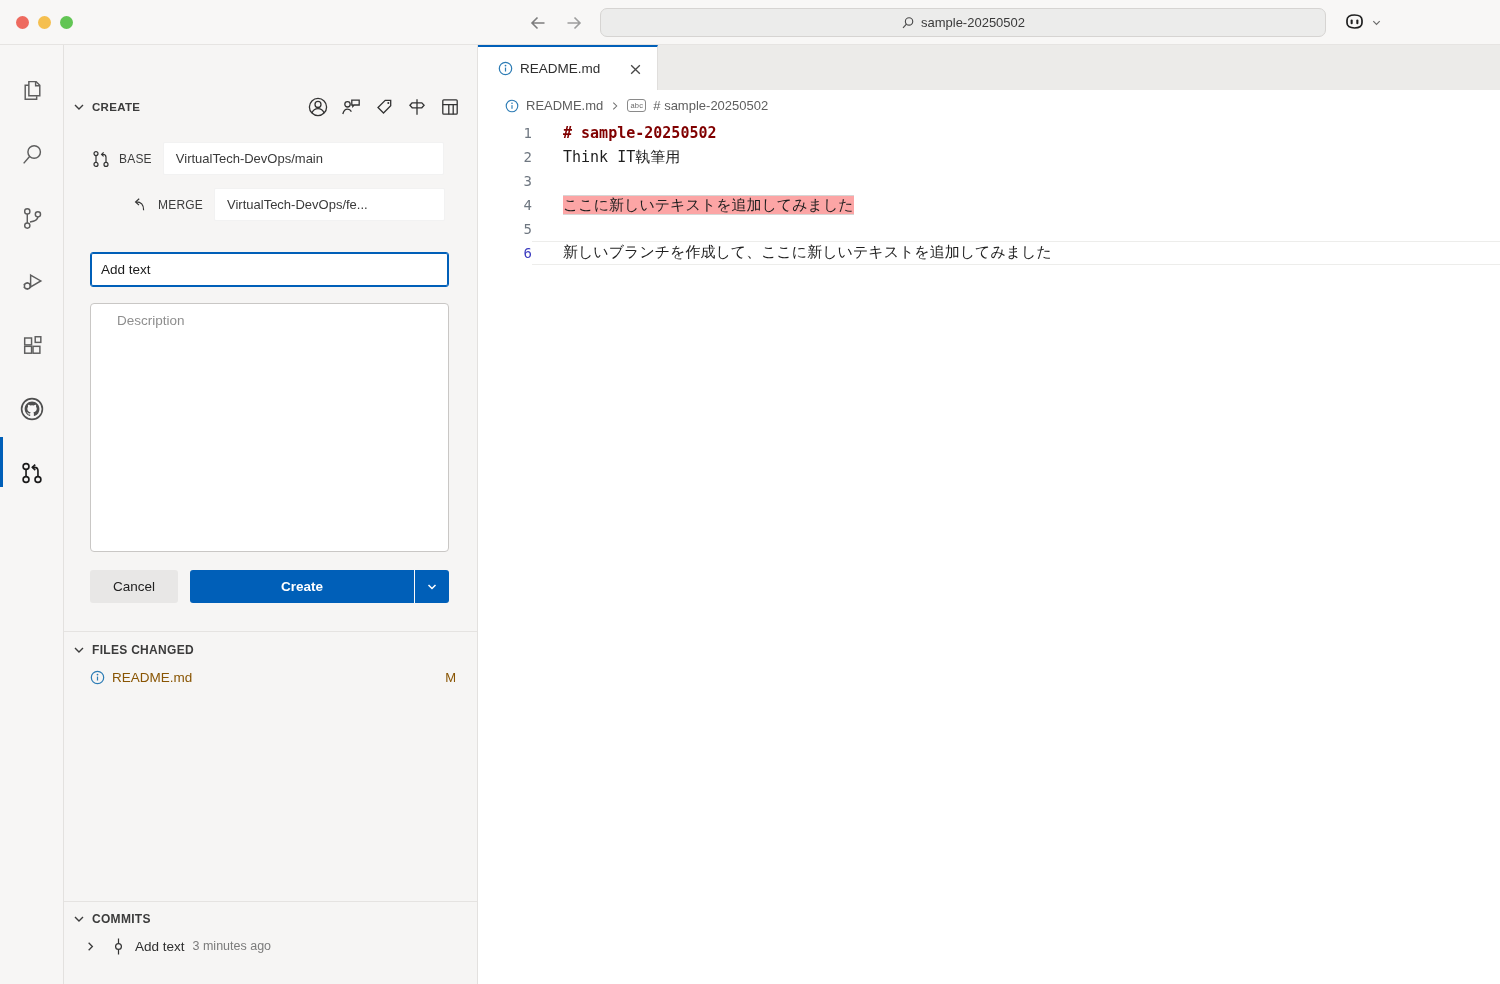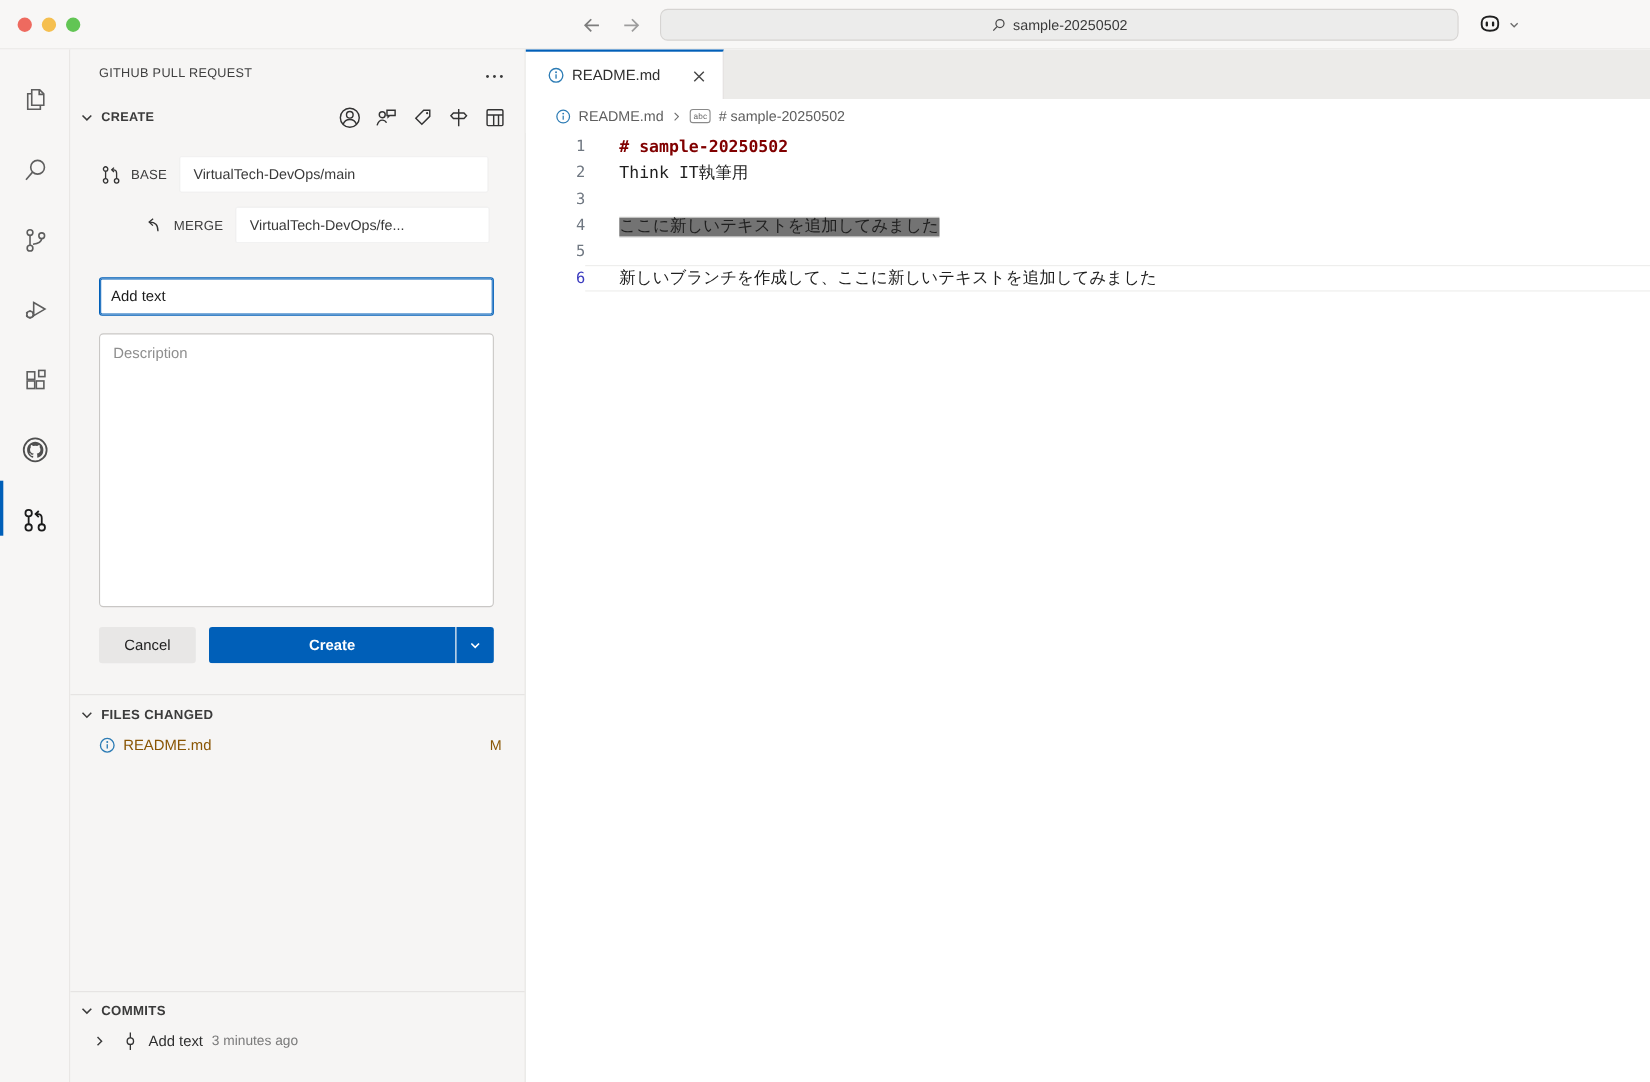--- a/index.html
+++ b/index.html
@@ -53,21 +53,21 @@
               height:33px; line-height:31px; padding:0 12px; font-size:13px; color:#3a3a3a;
               white-space:nowrap; overflow:hidden; }
   .fb-base { width:281px; margin-left:11px; }
   .fb-merge { width:231px; margin-left:11px; }
 
   .title-input { position:absolute; left:26px; top:207px; width:359px; height:35px;
                  background:#fff; border:1px solid #005fb8; box-shadow:inset 0 0 0 1px #005fb8;
                  border-radius:3px; padding:0 10px; font-size:13.5px; color:#1b1b1b;
                  font-family:"Liberation Sans", sans-serif; outline:none; }
   .desc-area { position:absolute; left:26px; top:258px; width:359px; height:249px;
-               background:#fff; border:1px solid #c9c7c5; border-radius:4px; padding:9px 12px;
+               background:#fff; border:1px solid #c9c7c5; border-radius:4px; padding:9px 26px;
                font-size:13.5px; font-family:"Liberation Sans", sans-serif; color:#1b1b1b;
                resize:none; outline:none; }
   .desc-area::placeholder { color:#8e8e8e; }
 
   .btn-row { position:absolute; left:26px; top:525px; height:33px; width:359px;padding-left:39px; }
   .btn-cancel { position:absolute; left:0; top:0; width:88px; height:33px; background:#e8e7e6;
                 border:none; border-radius:3px; font-size:13.5px; color:#212121;
                 font-family:"Liberation Sans", sans-serif; }
   .btn-create-wrap { position:absolute; left:100px; top:0; width:259px; height:33px;
                      display:flex; border-radius:3px; overflow:hidden; }
@@ -112,21 +112,21 @@
   .abc-badge { display:inline-flex; align-items:center; justify-content:center;
                width:19px; height:13px; border:1px solid #8a8a8a; border-radius:3px;
                font-size:7.5px; color:#6a6a6a; letter-spacing:.2px; }
 
   .code { position:absolute; left:0; top:76px; width:100%;
           font-family:"DejaVu Sans Mono", monospace; font-size:15px; }
   .code-line { display:flex; height:24px; line-height:24px; align-items:stretch; }
   .ln { width:54px; text-align:right; color:#6f7781; font-size:14px; line-height:24px; flex:none; }
   .lwrap { flex:1; padding-left:31px; white-space:pre; color:#1f1f1f; }
   .code-line.heading .lwrap { color:#800000; font-weight:bold; }
-  .code-line .sel { background:#737373; box-shadow:0 -1px 0 #d6d6d5, 0 1px 0 #d6d6d5;font-family:Liberation Mono, monospace; }
+  .code-line .sel { background:#fca5a5; box-shadow:0 -1px 0 #d6d6d5, 0 1px 0 #d6d6d5; }
   .code-line.current .lwrap { border-top:1.5px solid #ededeb; border-bottom:1.5px solid #ededeb;
                               line-height:21px; }
   .code-line.current .ln { color:#3b3bbf; }
 
   svg { display:block; }
 </style>
 </head>
 <body>
 
 <div class="app">
@@ -244,32 +244,20 @@
             <circle cx="17.5" cy="18" r="2.7"></circle>
             <path d="M17.5 15.3V10c0-2-1.2-3.2-3.2-3.2h-2"></path>
             <path d="M15 4.2 12.3 6.8 15 9.4"></path>
           </svg>
       </span>
     </div>
     <div class="act-indicator"></div>
   </div>
 
   <div class="sidebar">
-    <div class="sb-title-row">
-      <span class="sb-title">GITHUB PULL REQUEST</span>
-      <span class="sb-more">
-        <span>
-          <svg width="17" height="5" viewBox="0 0 17 5">
-              <circle cx="2.2" cy="2.5" r="1.3" fill="#3c3c3c"></circle>
-              <circle cx="8.5" cy="2.5" r="1.3" fill="#3c3c3c"></circle>
-              <circle cx="14.8" cy="2.5" r="1.3" fill="#3c3c3c"></circle>
-            </svg>
-        </span>
-      </span>
-    </div>
 
     <div class="section-head create-head">
       <span class="chev">
         <svg width="14" height="14" viewBox="0 0 14 14">
             <path d="M3 5 7 9l4-4" fill="none" stroke="#3c3c3c" stroke-width="1.4"></path>
           </svg>
       </span>
       <span class="lbl">CREATE</span>
     </div>
     <div class="create-icons">

